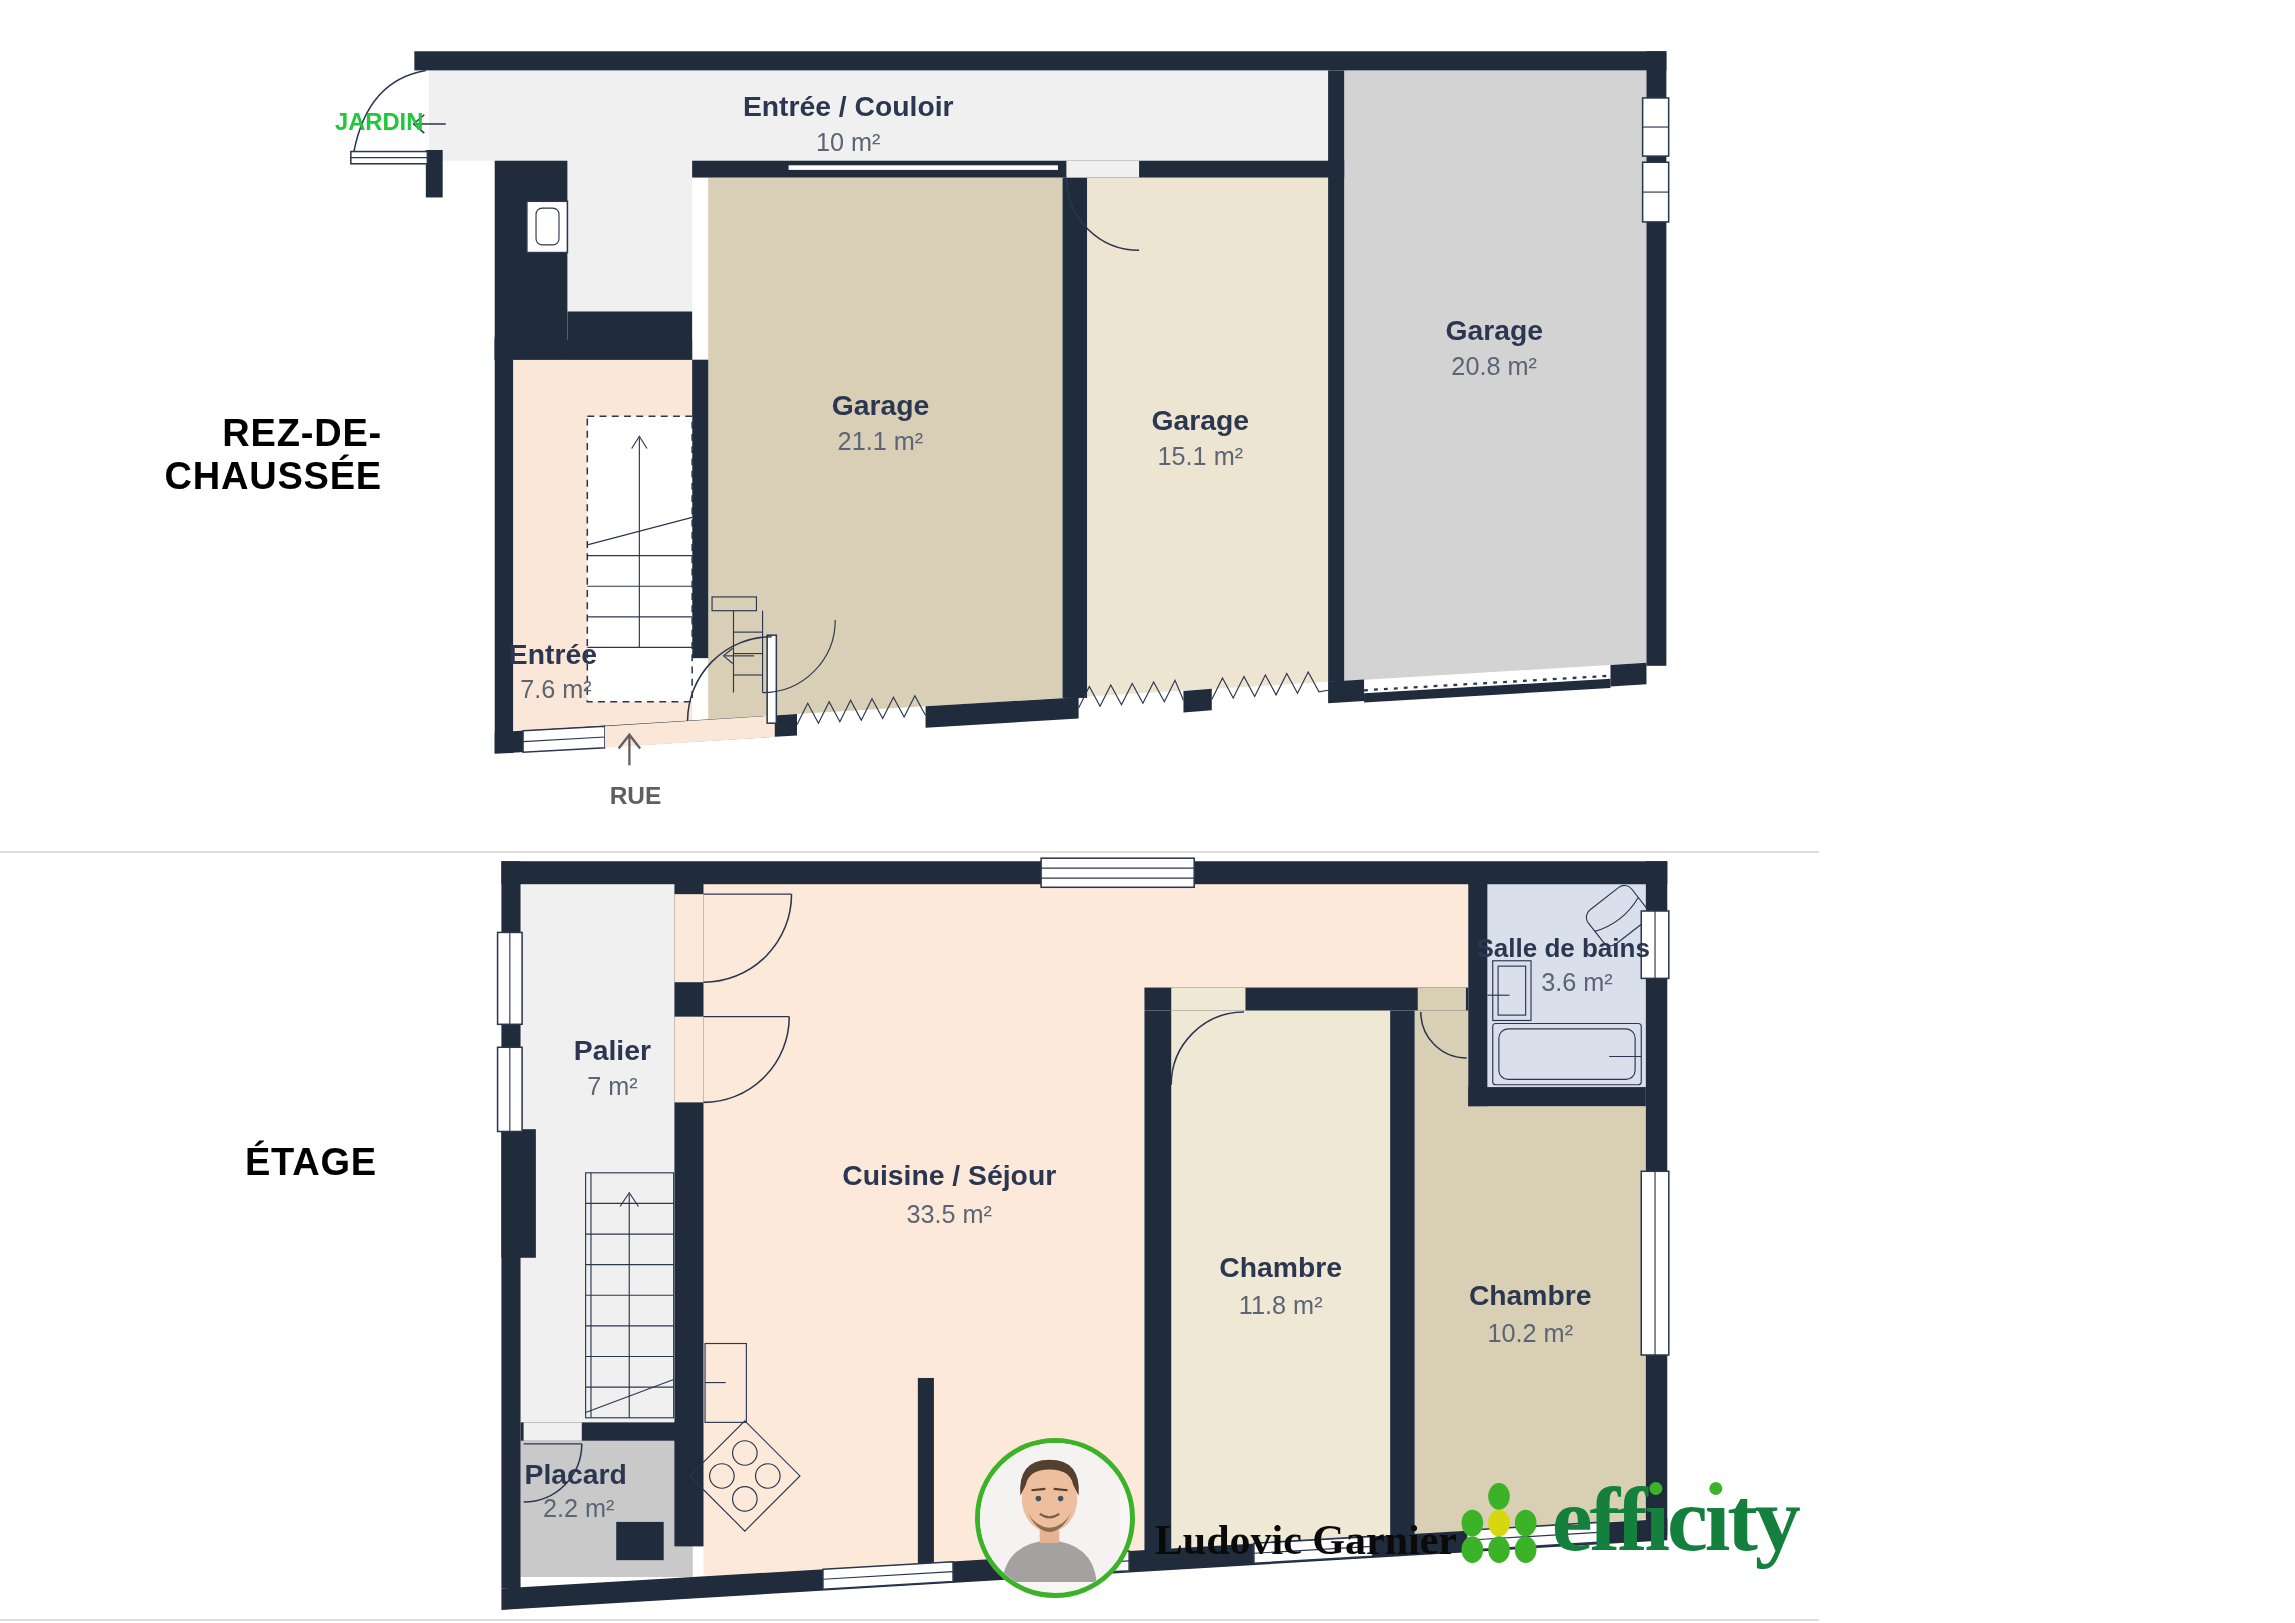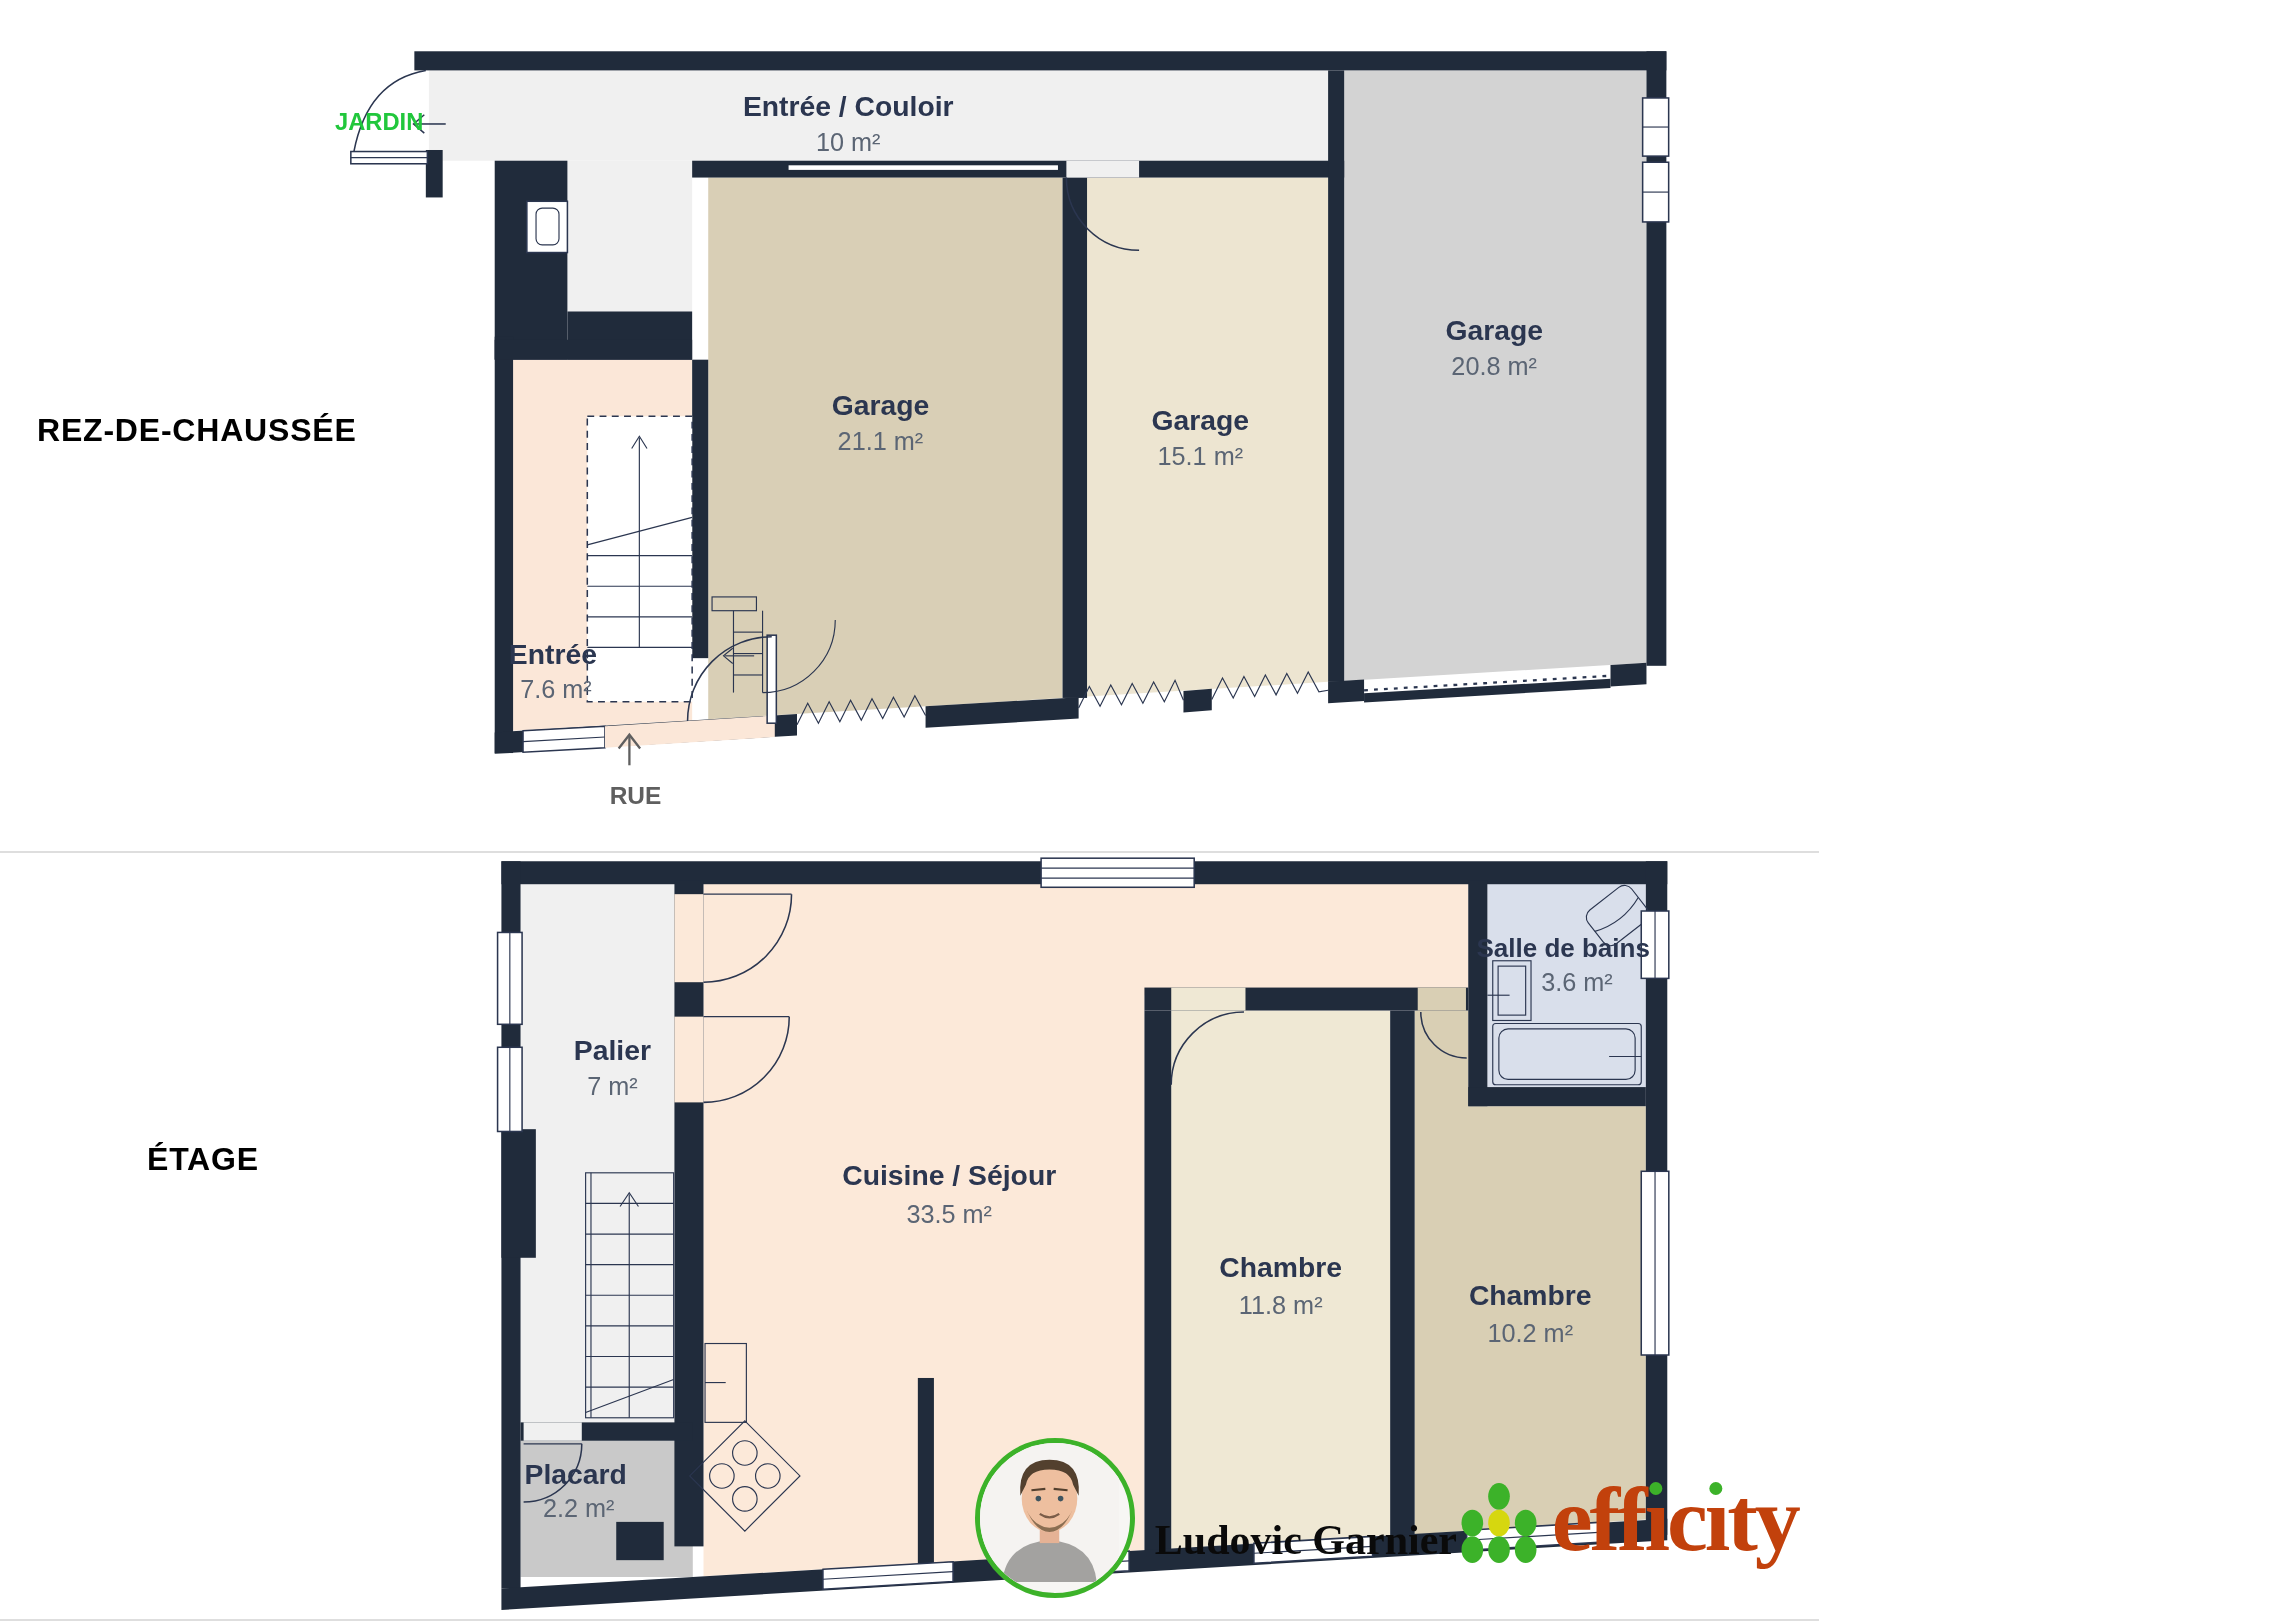--- a/index.html
+++ b/index.html
@@ -1,39 +1,39 @@
 <!DOCTYPE html>
 <html style="font-size:12.3px"><head>
 <meta charset="utf-8">
 <style>
   html,body{margin:0;padding:0;background:#ffffff;}
   .page{position:relative;width:1819px;height:1624px;background:#fff;overflow:hidden;
         font-family:"Liberation Sans",sans-serif;}
   svg{position:absolute;left:0;}
-  .floor-title{position:absolute;font-weight:700;font-size:32px;color:#000;
-               text-align:left;letter-spacing:0.8px;}
+  .floor-title{position:absolute;font-weight:700;font-size:38px;color:#000;
+               text-align:right;letter-spacing:0.8px;}
   .divider{position:absolute;left:0;width:100%;height:1.5px;background:#dedede;}
   
   .rname{font:700 37px "Liberation Sans",sans-serif;fill:#2b3650;}
   .rname-sm{font:700 34px "Liberation Sans",sans-serif;fill:#2b3650;}
   .rarea{font:400 33px "Liberation Sans",sans-serif;fill:#5b6574;}
   .gardenlbl{font:700 31px "Liberation Sans",sans-serif;}
   .ruelbl{font:700 32px "Liberation Sans",sans-serif;fill:#5f5f5f;}
   .nlbl{font:700 46px "Liberation Sans",sans-serif;fill:#000;}
   .thin{stroke:#2b3650;stroke-width:2;fill:none;}
   .thin15{stroke:#2b3650;stroke-width:1.5;fill:none;}
   .winrect{fill:#ffffff;stroke:#2b3650;stroke-width:2;}
   
   .brandbox{position:absolute;right:21.4px;top:1438px;display:flex;align-items:center;gap:20px;}
   .avatar{width:150px;height:150px;border-radius:50%;border:5.4px solid #3cb229;
           overflow:hidden;background:#f7f6f4;flex:0 0 auto;}
   .brandcol{display:flex;flex-direction:row;align-items:flex-end;font-family:Liberation Serif, serif;}
   .agent{font-weight:700;font-size:42px;color:#0a0a0a;letter-spacing:0;line-height:1.1;}
   .logorow{display:flex;align-items:flex-end;gap:10.7px;margin-top:3.1px;}
-  .brandword{font-weight:700;font-size:92px;color:#c2410c;letter-spacing:-3.1px;line-height:0.95;}
+  .brandword{font-weight:700;font-size:92px;color:#15803d;letter-spacing:-3.1px;line-height:0.95;}
   .idot{position:relative;display:inline-block;}
   .idot::before{content:"";position:absolute;left:50%;top:0.065em;transform:translateX(-50%);
                 width:0.145em;height:0.145em;border-radius:50%;background:#3cb229;}
 </style>
 </head>
 <body>
 
 <div class="page">
 
   <svg style="top:0" width="2295" height="851" viewBox="0 0 2998 1112">

